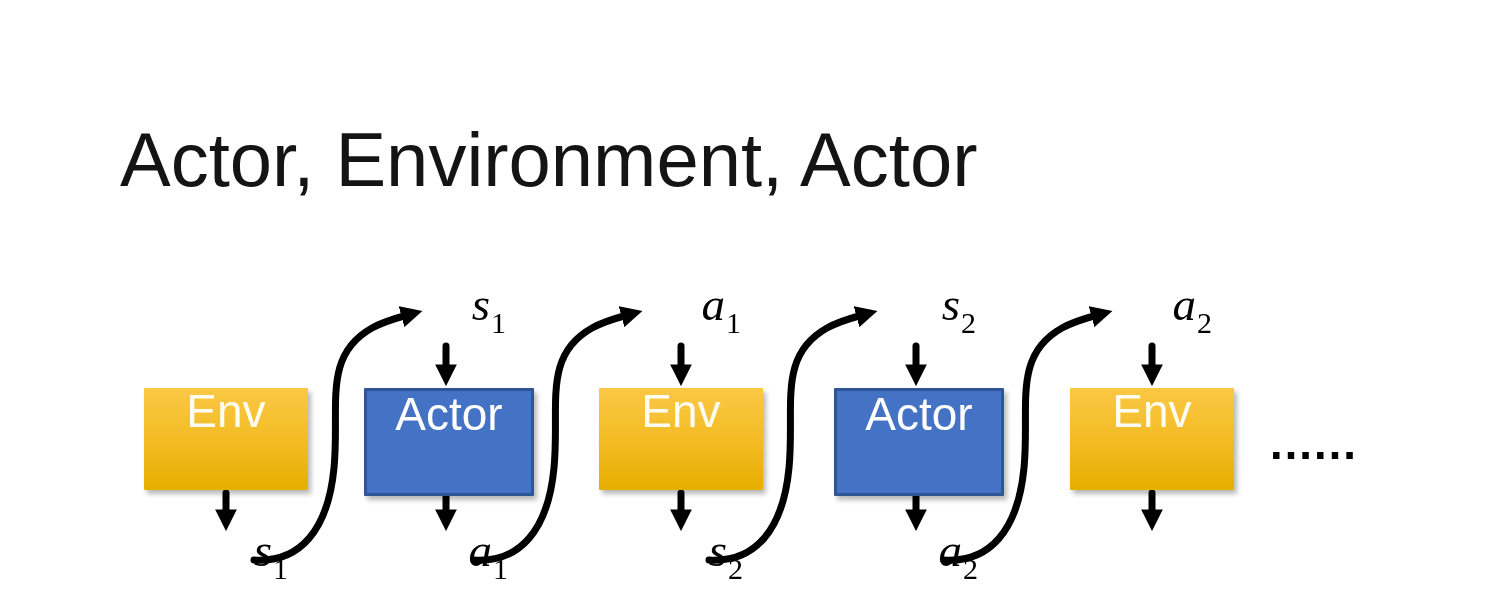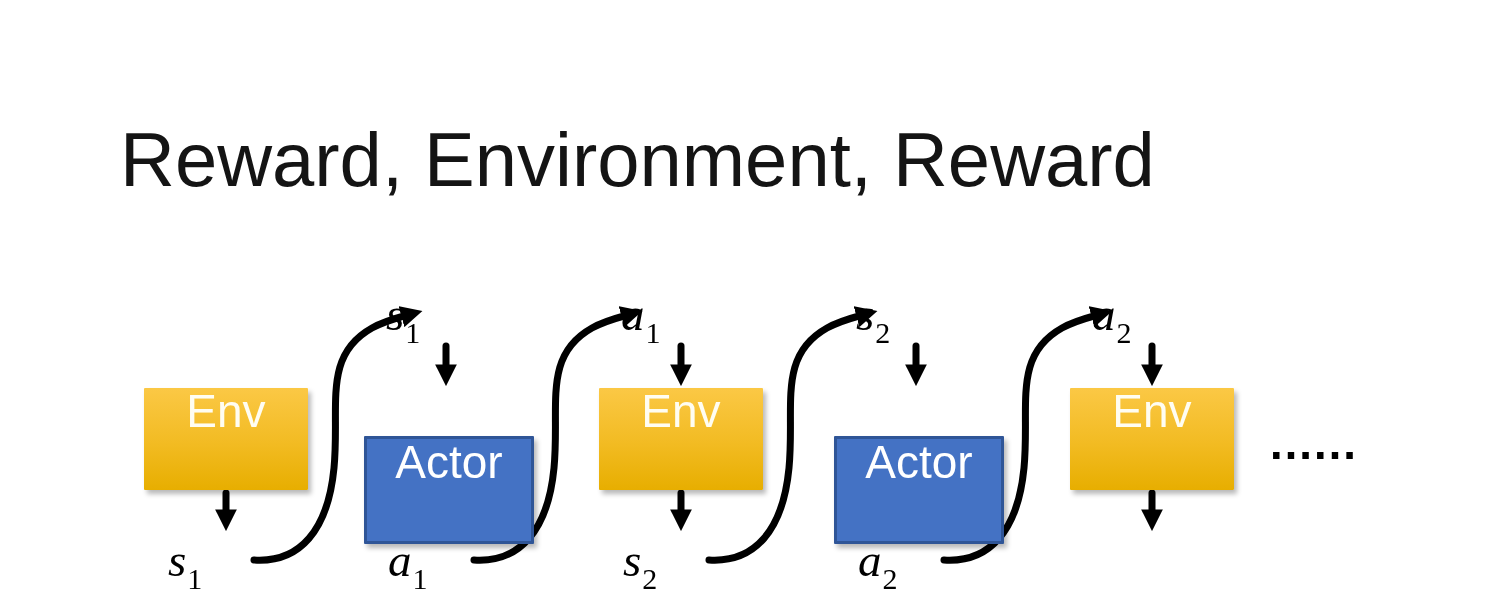--- a/index.html
+++ b/index.html
@@ -22,25 +22,24 @@
     box-shadow:3px 4px 5px rgba(0,0,0,0.28);
   }
   .box.env {
     background:linear-gradient(180deg, var(--env_top,#FBC845) 0%, #F2BB22 55%, var(--env_bottom,#E7AE00) 100%);
     color:var(--env_text,#FFFDF2);
   }
   .box.actor {
     background:var(--actor_fill,#4472C4);
     border:3px solid var(--actor_border,#2F5597);
     color:var(--actor_text,#FFFFFF);
-    margin-top:48px;
   }
   .mlabel {
-    position:absolute; width:120px; height:52px; line-height:52px;
-    text-align:left; white-space:nowrap; color:var(--arrow,#000);
+    position:absolute; width:120px; height:52px; line-height:32px;
+    text-align:right; white-space:nowrap; color:var(--arrow,#000);
   }
   .mlabel .mbase {
     font-family:"Liberation Serif", serif; font-style:italic;
     font-size:47px;
   }
   .mlabel .msub {
     font-family:"Liberation Serif", serif; font-style:normal;
     font-size:30px; vertical-align:-13px; margin-left:1px;
   }
   .mlabel.top { top:288px; }
@@ -53,21 +52,21 @@
     line-height:90px; text-align:center;
     font-size:46px; font-weight:900; letter-spacing:-2px;
     color:var(--arrow,#000); white-space:nowrap;
   }
 </style>
 </head>
 <body>
 
 <div class="slide">
 
-  <h1 class="title">Reward, Environment, Reward</h1>
+  <h1 class="title">Actor, Environment, Actor</h1>
 
   <svg class="arrow-layer" width="1500" height="608" viewBox="0 0 1500 608">
     <defs>
       <marker id="ah" viewBox="0 0 10 10" refX="1.2" refY="5" markerWidth="3.1" markerHeight="3.1" orient="auto-start-reverse">
         <path d="M0,0 L10,5 L0,10 Z" class="arrowfill"></path>
       </marker>
     </defs>
 
     <g>
 

